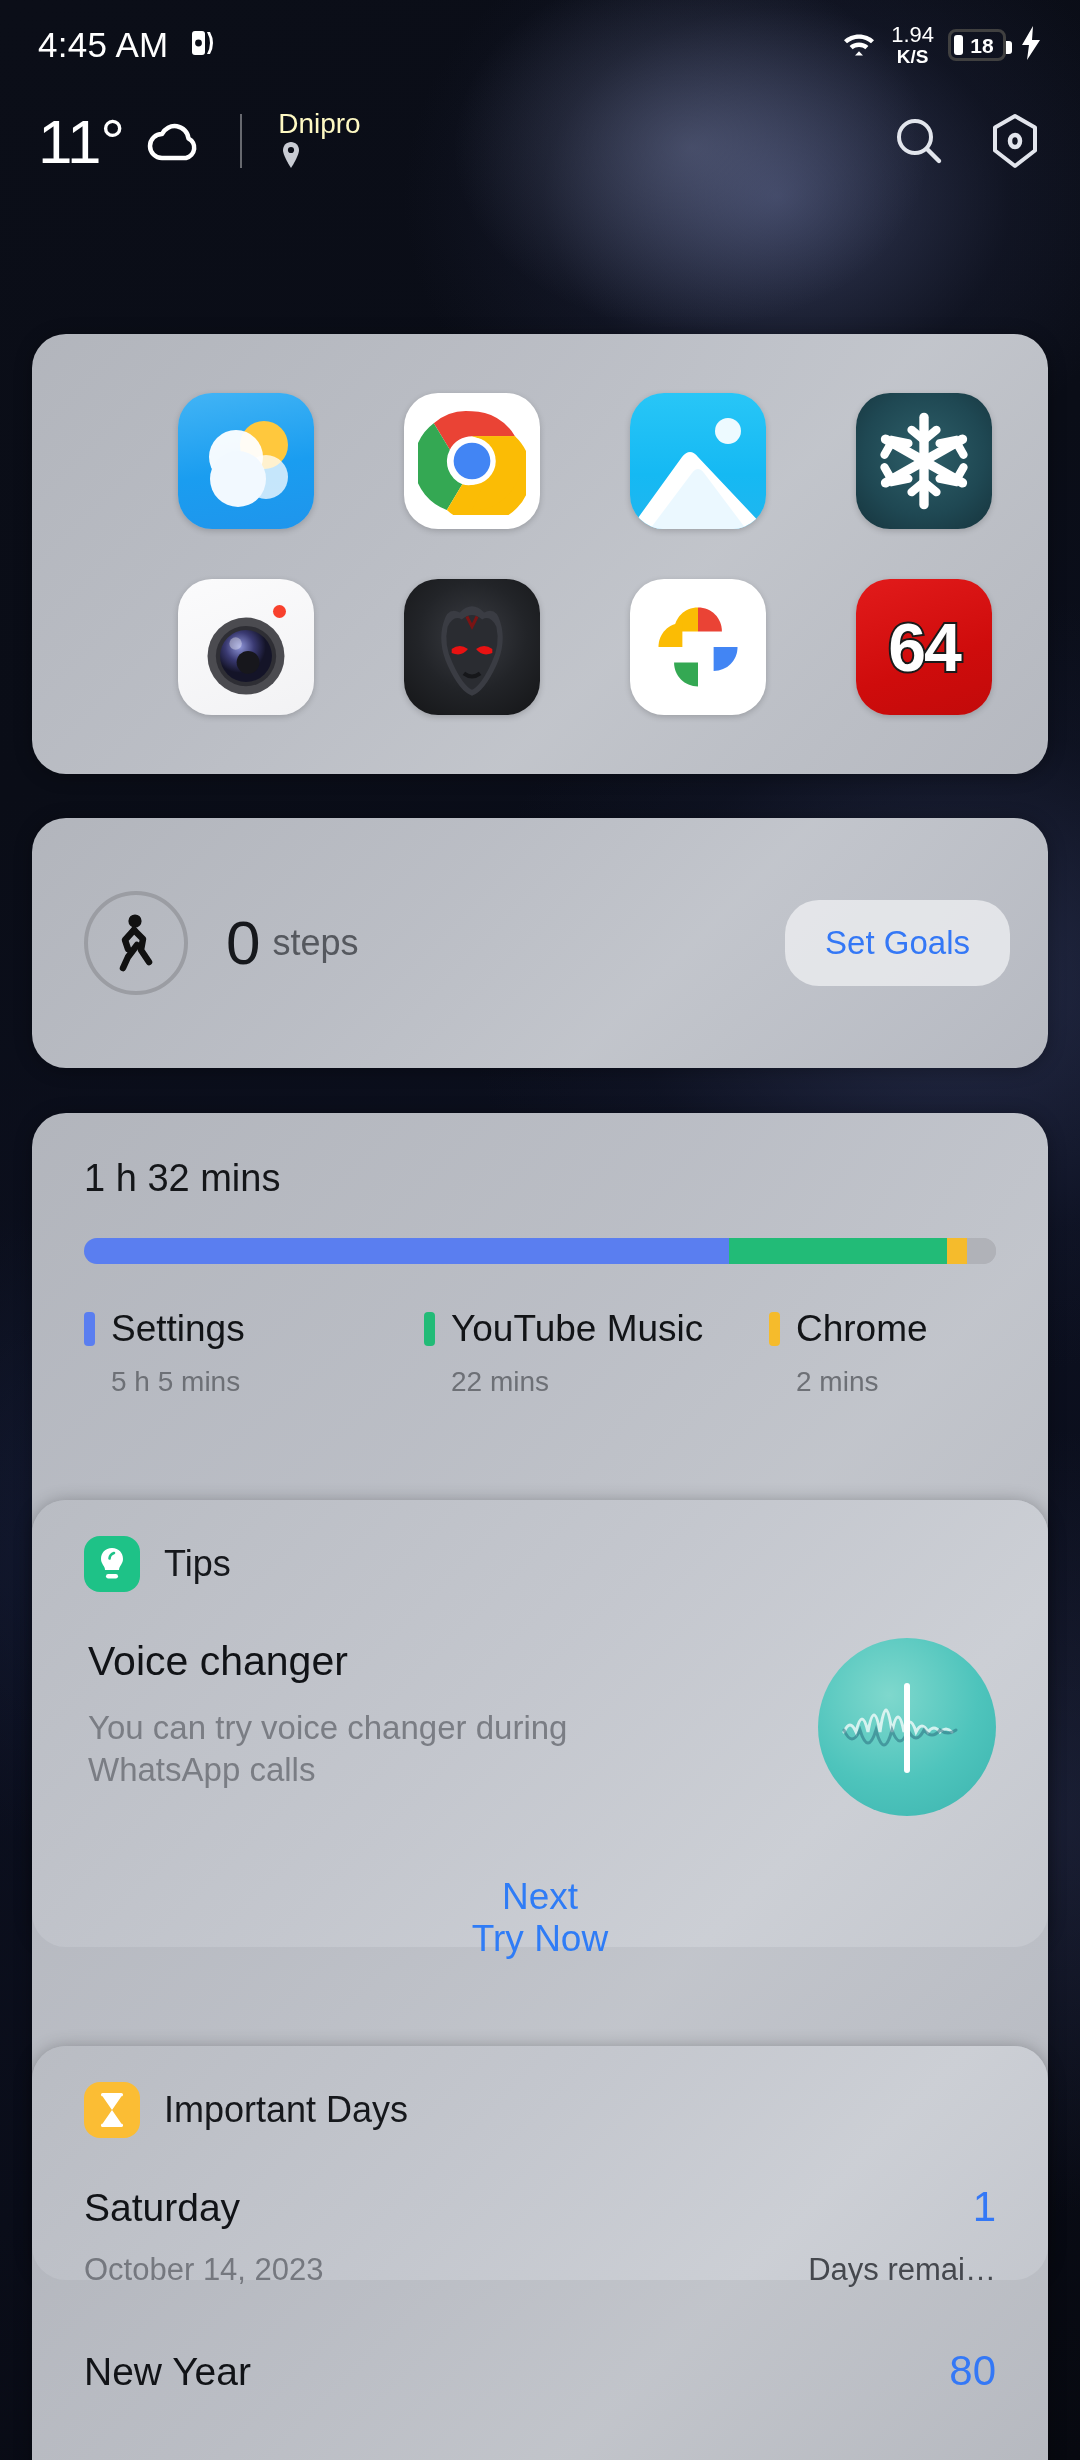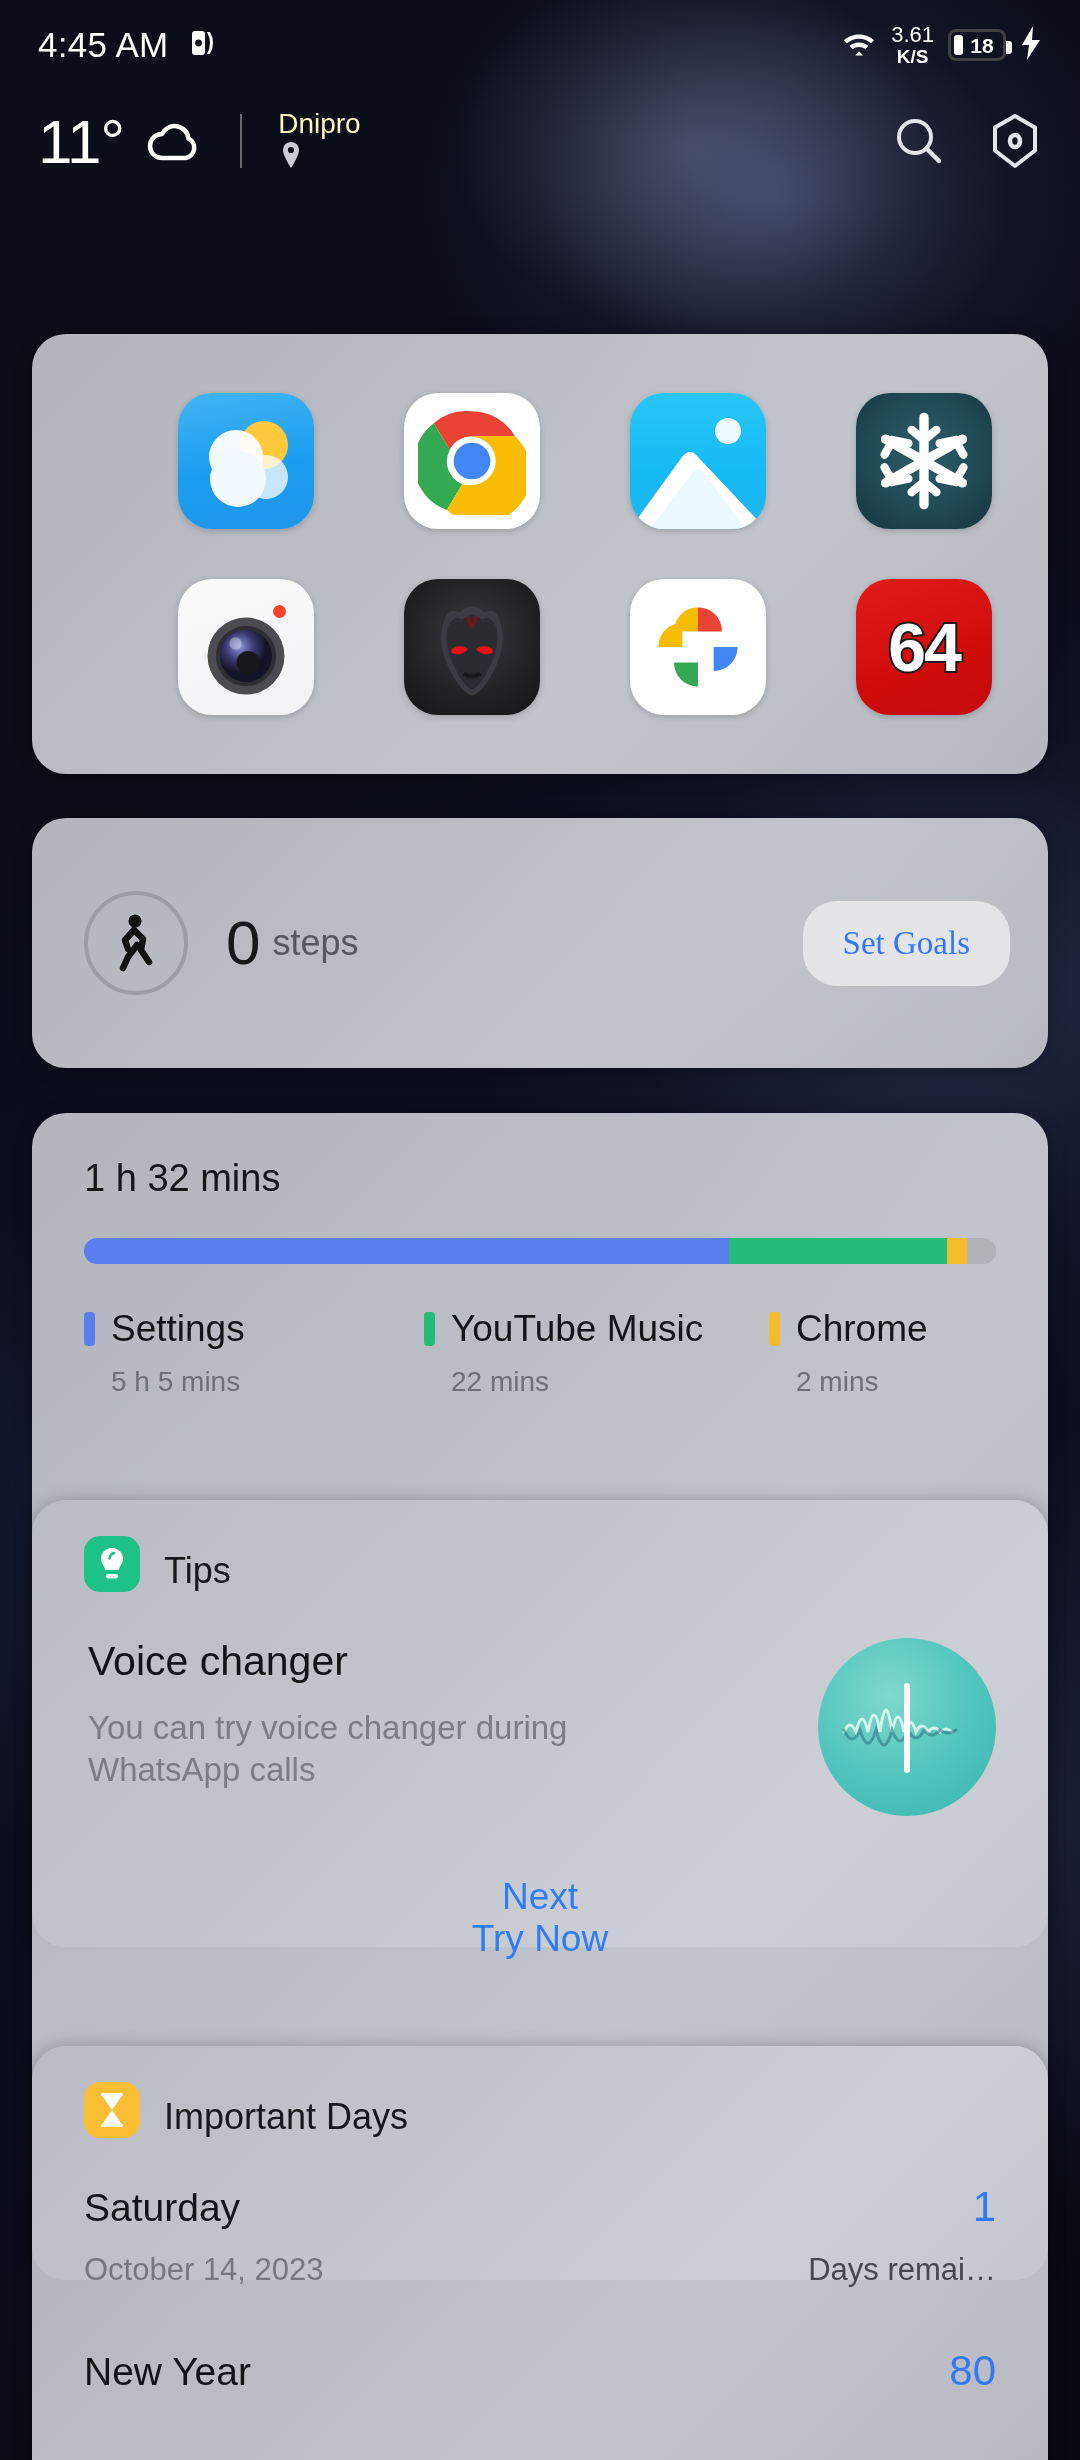--- a/index.html
+++ b/index.html
@@ -101,40 +101,40 @@
   .step-circle{
     width:104px; height:104px; border-radius:50%; border:4px solid #9b9da3;
     display:flex; align-items:center; justify-content:center; flex:none;
   }
   .step-count{ font-size:62px; color:#16181c; margin-left:38px; font-weight:400; line-height:1; }
   .step-unit{ font-size:36px; color:#55585e; margin-left:12px; }
   .steps-spacer{ flex:1; }
   .set-goals{
     background:rgba(236,237,240,.80); border-radius:34px; padding:24px 40px;
     color:#3478f6; font-size:33px; white-space:nowrap; border:none; cursor:pointer;
-    font-family:Liberation Serif, serif;
+    font-family:Liberation Sans, sans-serif;
   }
 
   
   #usage-card{ top:1113px; height:834px; padding:44px 52px 0 52px; }
   .usage-total{ font-size:38px; color:#141619; }
   .bar-track{
     margin-top:38px; height:26px; border-radius:13px; background:#b0b2b8; display:flex; overflow:hidden;
   }
   .bar-seg{ height:100%; }
   .legend{ display:flex; margin-top:44px; }
   .legend-item{ display:flex; flex-direction:column; }
   .legend-top{ display:flex; align-items:center; }
   .legend-swatch{ width:11px; height:34px; border-radius:4px; flex:none; }
   .legend-name{ font-size:37px; color:#121417; margin-left:16px; white-space:nowrap; }
   .legend-time{ font-size:28px; color:#6d7076; margin-top:16px; margin-left:27px; white-space:nowrap; }
 
   
   #tips-card{ top:1500px; height:780px; padding:36px 0 0 0; }
-  .card-head{ display:flex; align-items:flex-end; padding:0 52px; }
+  .card-head{ display:flex; align-items:center; padding:0 52px; }
   .head-badge{ width:56px; height:56px; border-radius:16px; display:flex; align-items:center; justify-content:center; flex:none; }
   .badge-tips{ background:#1ec287; }
   .badge-days{ background:#fbbd34; }
   .head-title{ font-size:36px; color:#16181c; margin-left:24px; }
   .tips-body{ display:flex; align-items:flex-start; padding:46px 52px 0 56px; }
   .tips-text{ flex:1; padding-right:20px; }
   .tips-title{ font-size:41px; color:#111317; }
   .tips-desc{ font-size:33px; color:#7a7d84; margin-top:22px; line-height:1.28; max-width:540px; }
   .tips-art{
     width:178px; height:178px; border-radius:50%; flex:none;
@@ -178,21 +178,21 @@
     </div>
     <div class="sb-right">
       <span>
         <svg width="36" height="32" viewBox="0 0 36 32">
           <path d="M18 7.5c6 0 11.3 2.2 15 5.8l-3 3C26.8 13.4 22.6 11.7 18 11.7S9.2 13.4 6 16.3l-3-3C6.7 9.7 12 7.5 18 7.5z" fill="#fff"></path>
           <path d="M18 15.6c3.7 0 7 1.3 9.4 3.5l-3.1 3.1C22.6 20.8 20.4 20 18 20s-4.6.8-6.3 2.2l-3.1-3.1C11 16.9 14.3 15.6 18 15.6z" fill="#fff"></path>
           <path d="M18 24.3l4 4.2h-8z" fill="#fff"></path>
         </svg>
       </span>
       <span class="netspeed">
-        <span class="num">3.61</span>
+        <span class="num">1.94</span>
         <span class="unit">K/S</span>
       </span>
       <span class="battery">
         <span class="fill"></span>
         <span class="lvl">18</span>
       </span>
       <span>
         <svg width="22" height="34" viewBox="0 0 22 34">
             <path d="M13 0L2 19h7L7 34 20 14h-8z" fill="#fff"></path>
           </svg>

